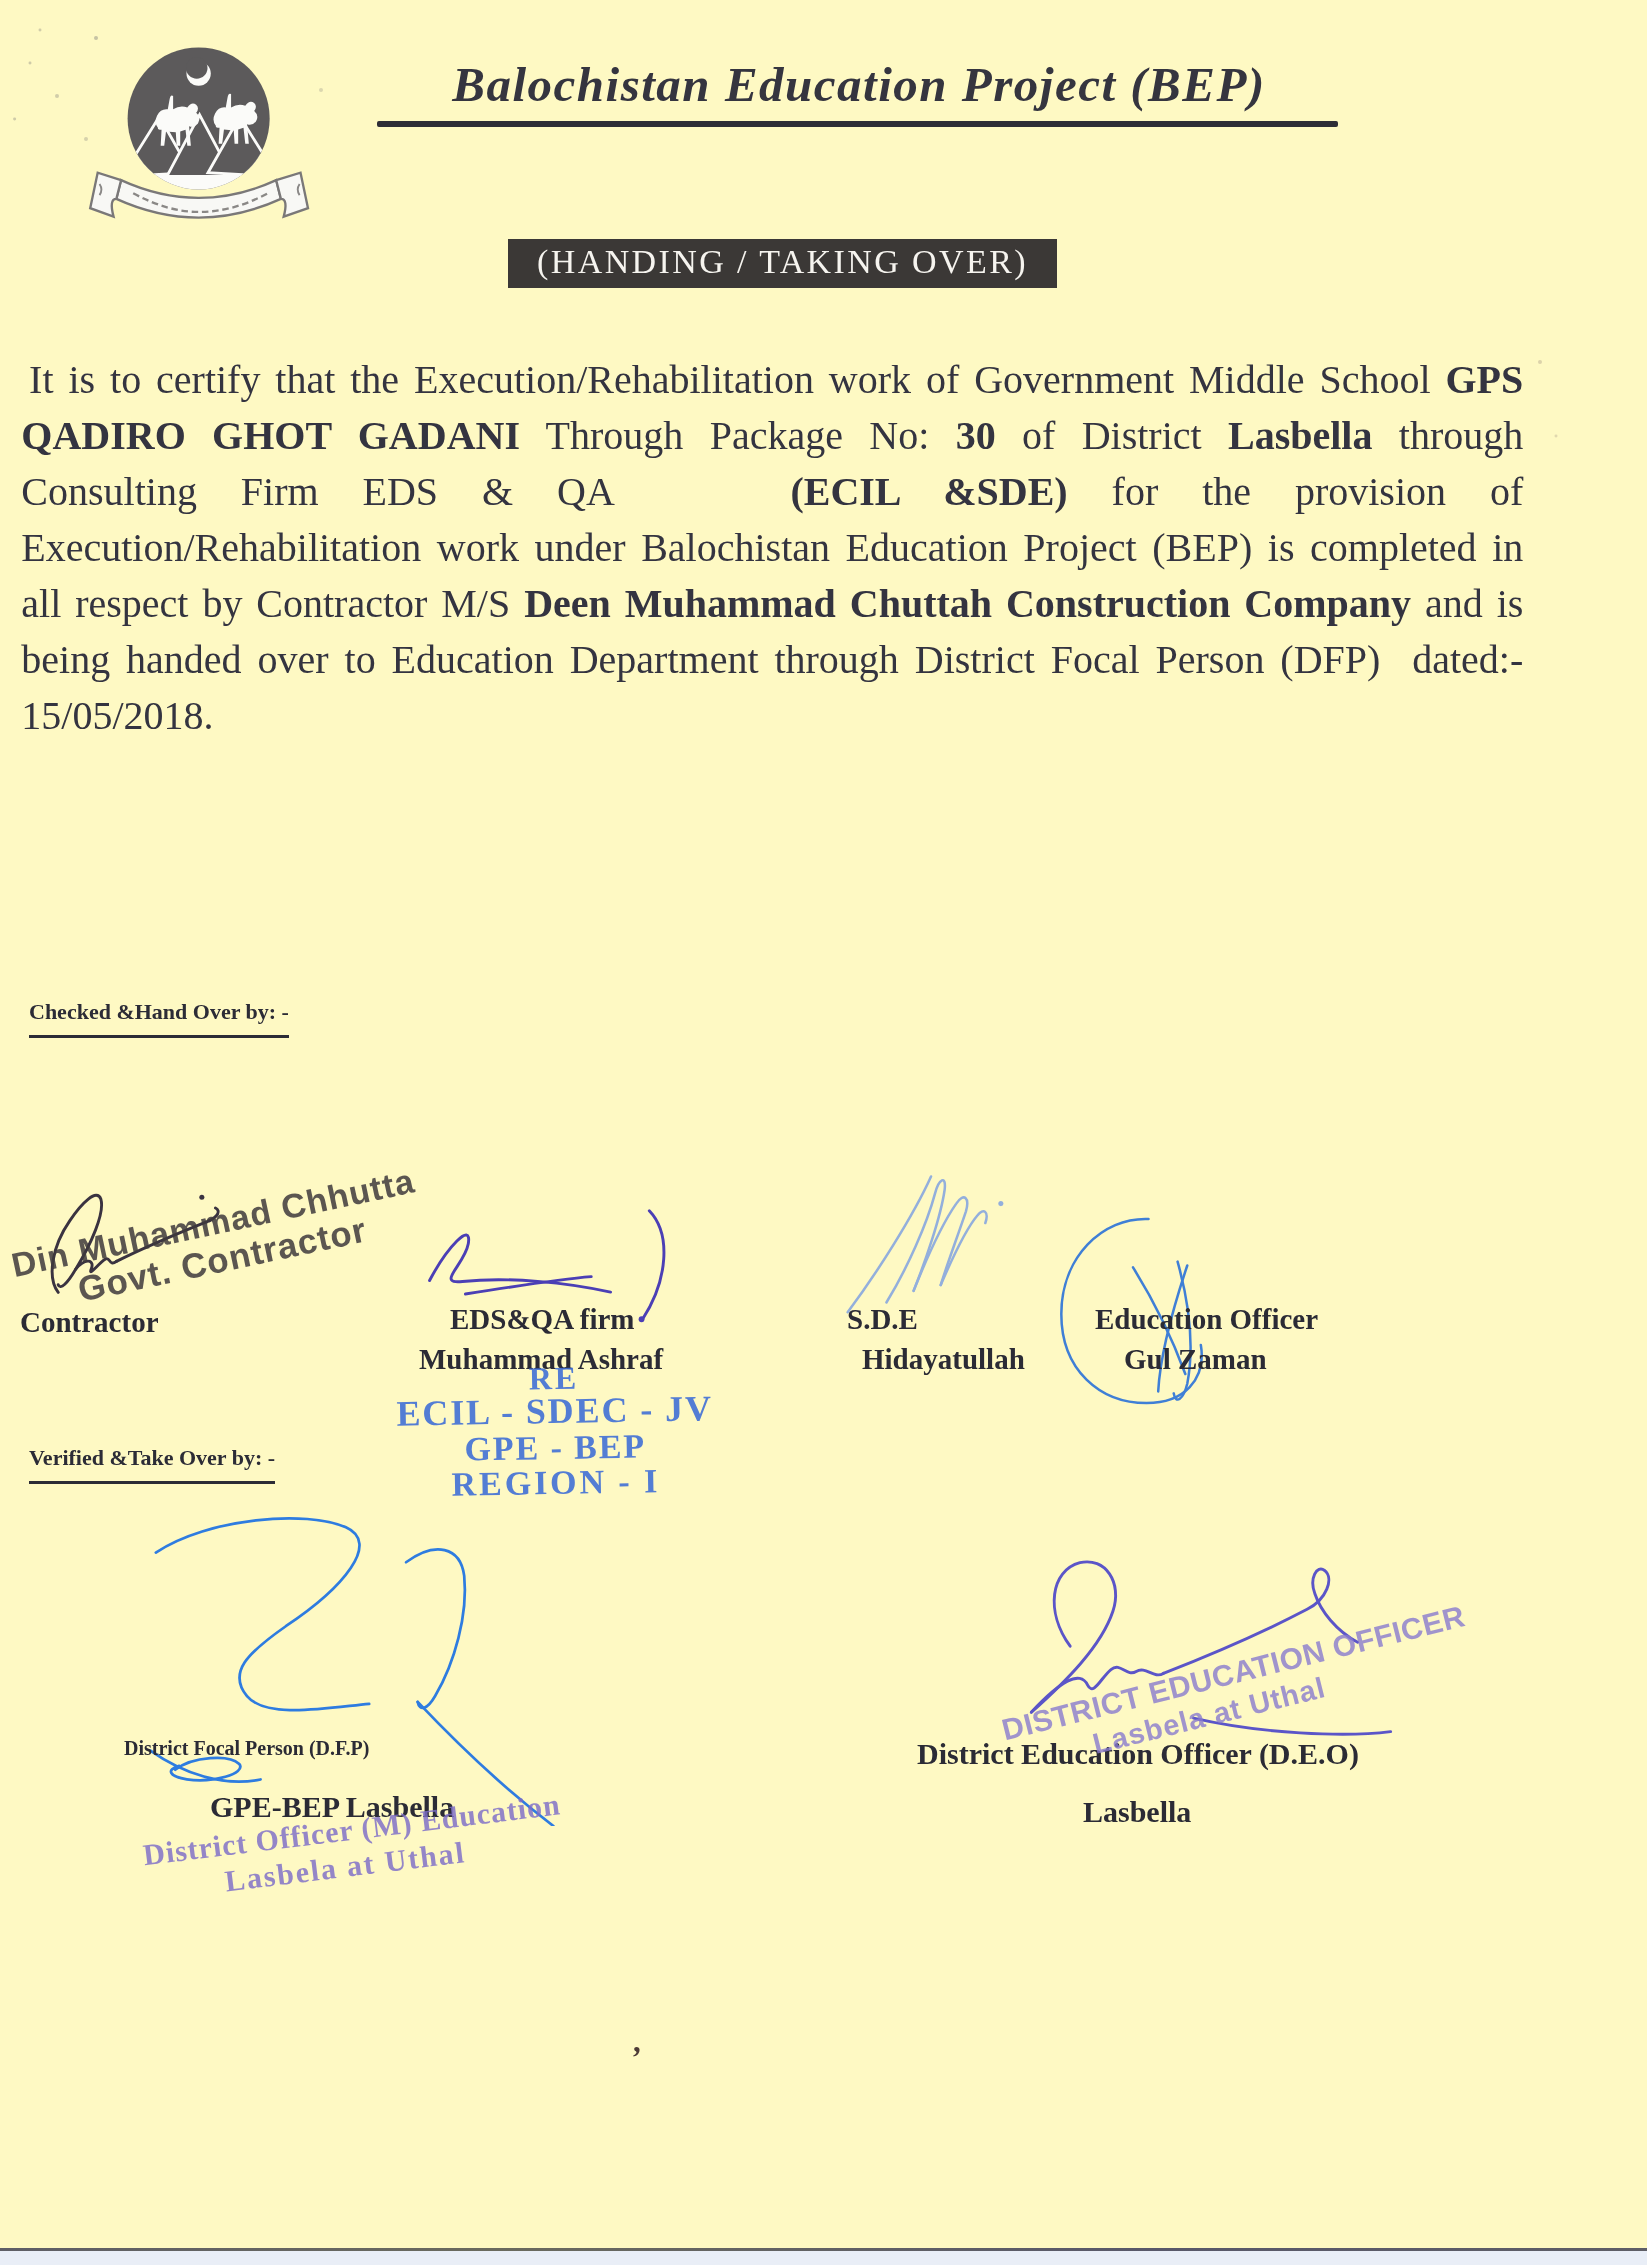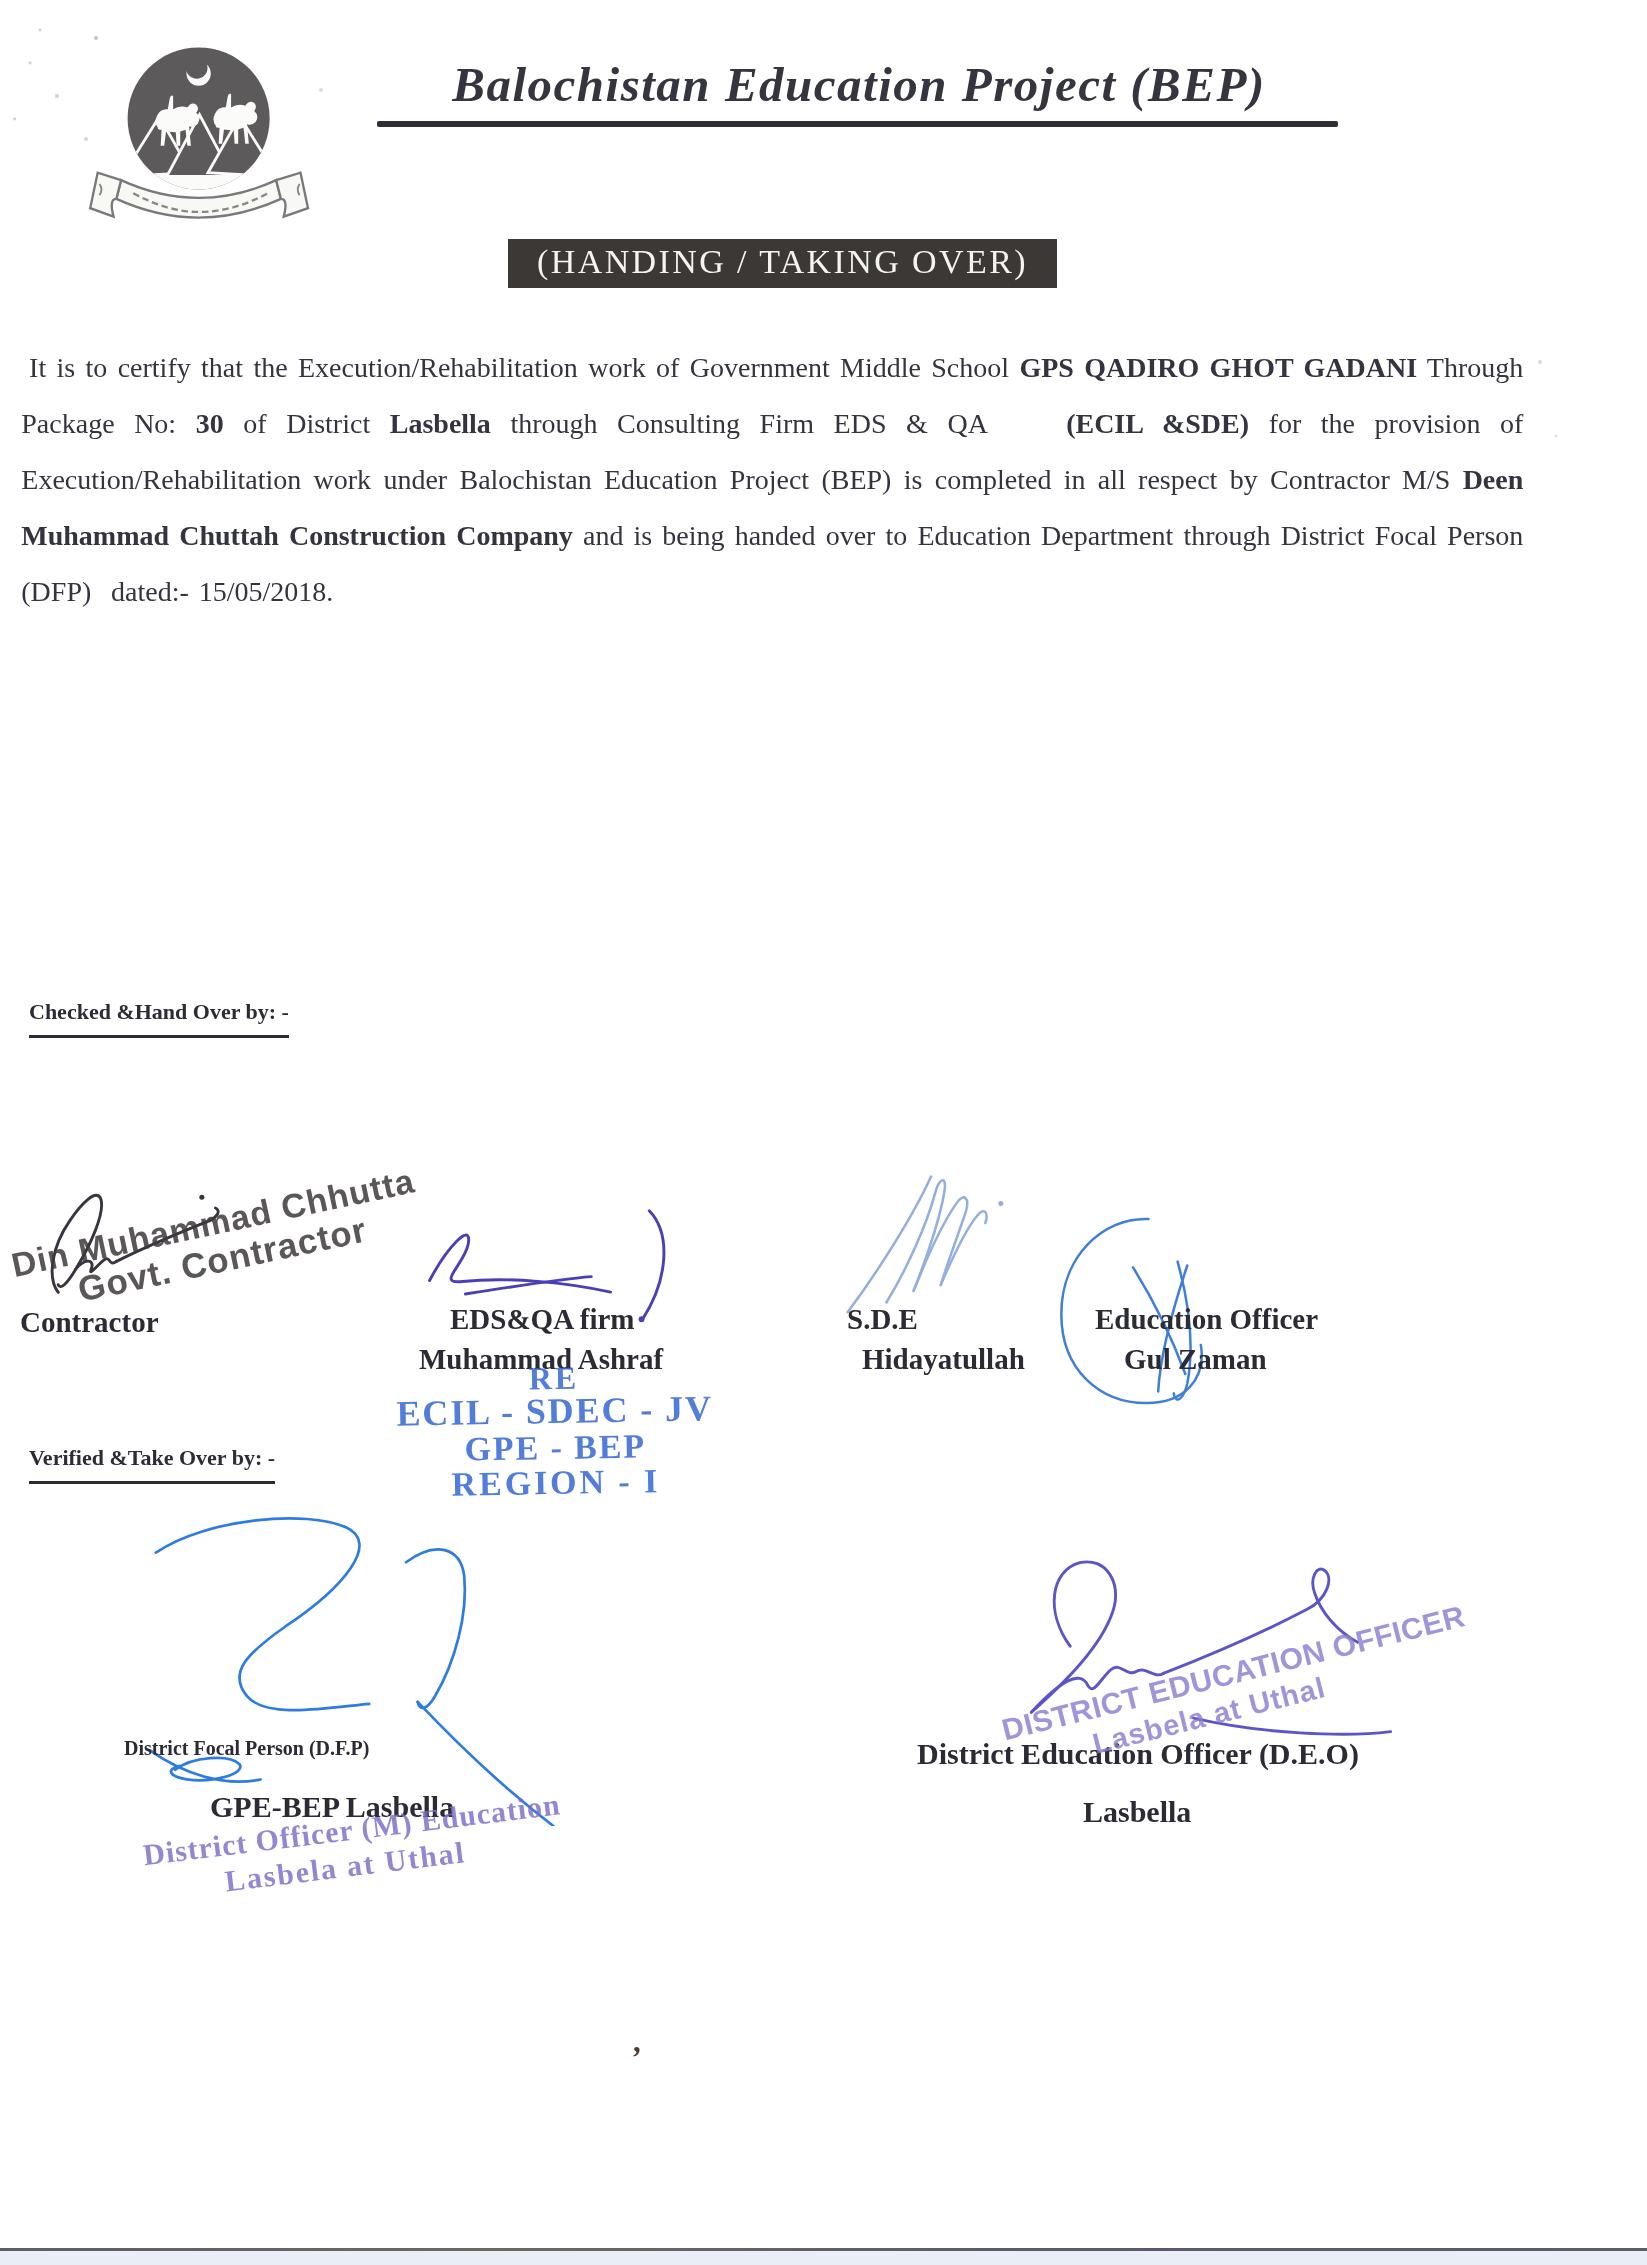--- a/index.html
+++ b/index.html
@@ -1,20 +1,20 @@
 <!DOCTYPE html>
 <html><head>
 <meta charset="utf-8">
 <style>
   html,body{margin:0;padding:0;background:#9a9aa0;}
   .page{
     position:relative;
     width:1648px;height:2266px;
     margin:0 auto;
-    background:#ffffff;
+    background:#fef9c3;
     overflow:hidden;
     font-family:"Liberation Serif", serif;
     color:#32323c;
   }
   
   .crest{position:absolute;left:85px;top:25px;width:231px;height:215px;}
   .doc-title{
     position:absolute;left:369px;top:56px;width:980px;
     text-align:center;
     font-size:49px;font-weight:bold;font-style:italic;
@@ -30,21 +30,21 @@
     position:absolute;left:508px;top:239px;width:549px;height:49px;
     display:flex;align-items:center;justify-content:center;
   }
   .banner-label{
     font-size:34px;letter-spacing:2.4px;white-space:nowrap;
     padding:2.9px 9.7px 5.8px 9.7px;width:100%;text-align:center;
   }
   
   .certificate{
     position:absolute;left:21.3px;top:312px;width:1502px;
-    font-size:28px;line-height:56px;text-align:justify;
+    font-size:40px;line-height:56px;text-align:justify;
     word-spacing:2.9px;text-indent:7.8px;color:#343440;
   }
   .certificate .b{font-weight:bold;}
   
   .section-heading{
     position:absolute;
     font-size:22px;font-weight:bold;color:#2c2c36;
     border-bottom:3.9px solid #2c2c36;padding-bottom:10px;
     white-space:nowrap;
   }

